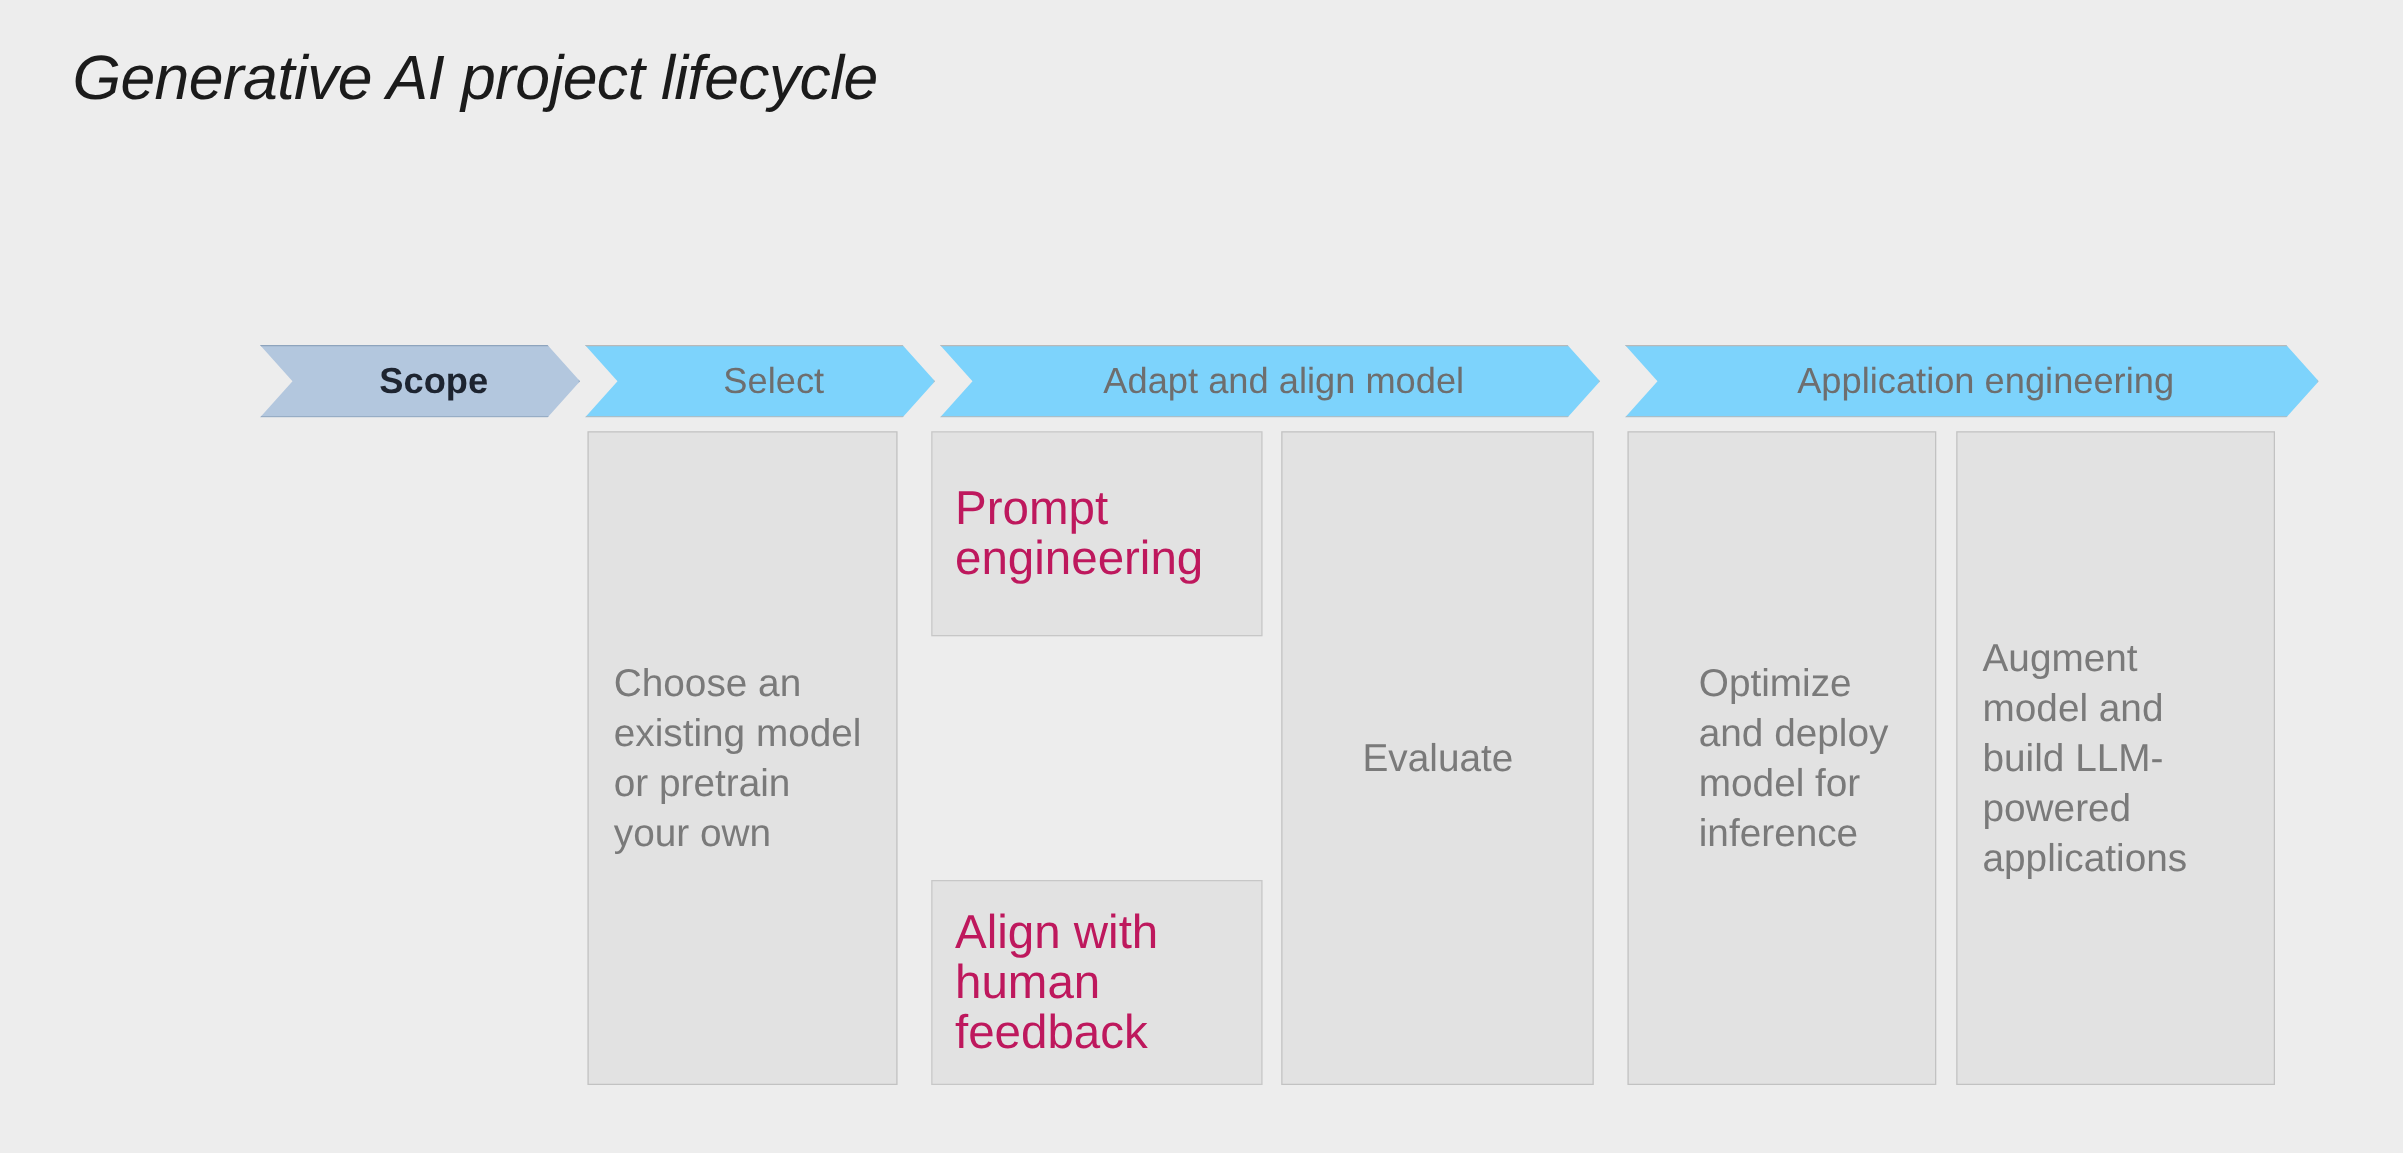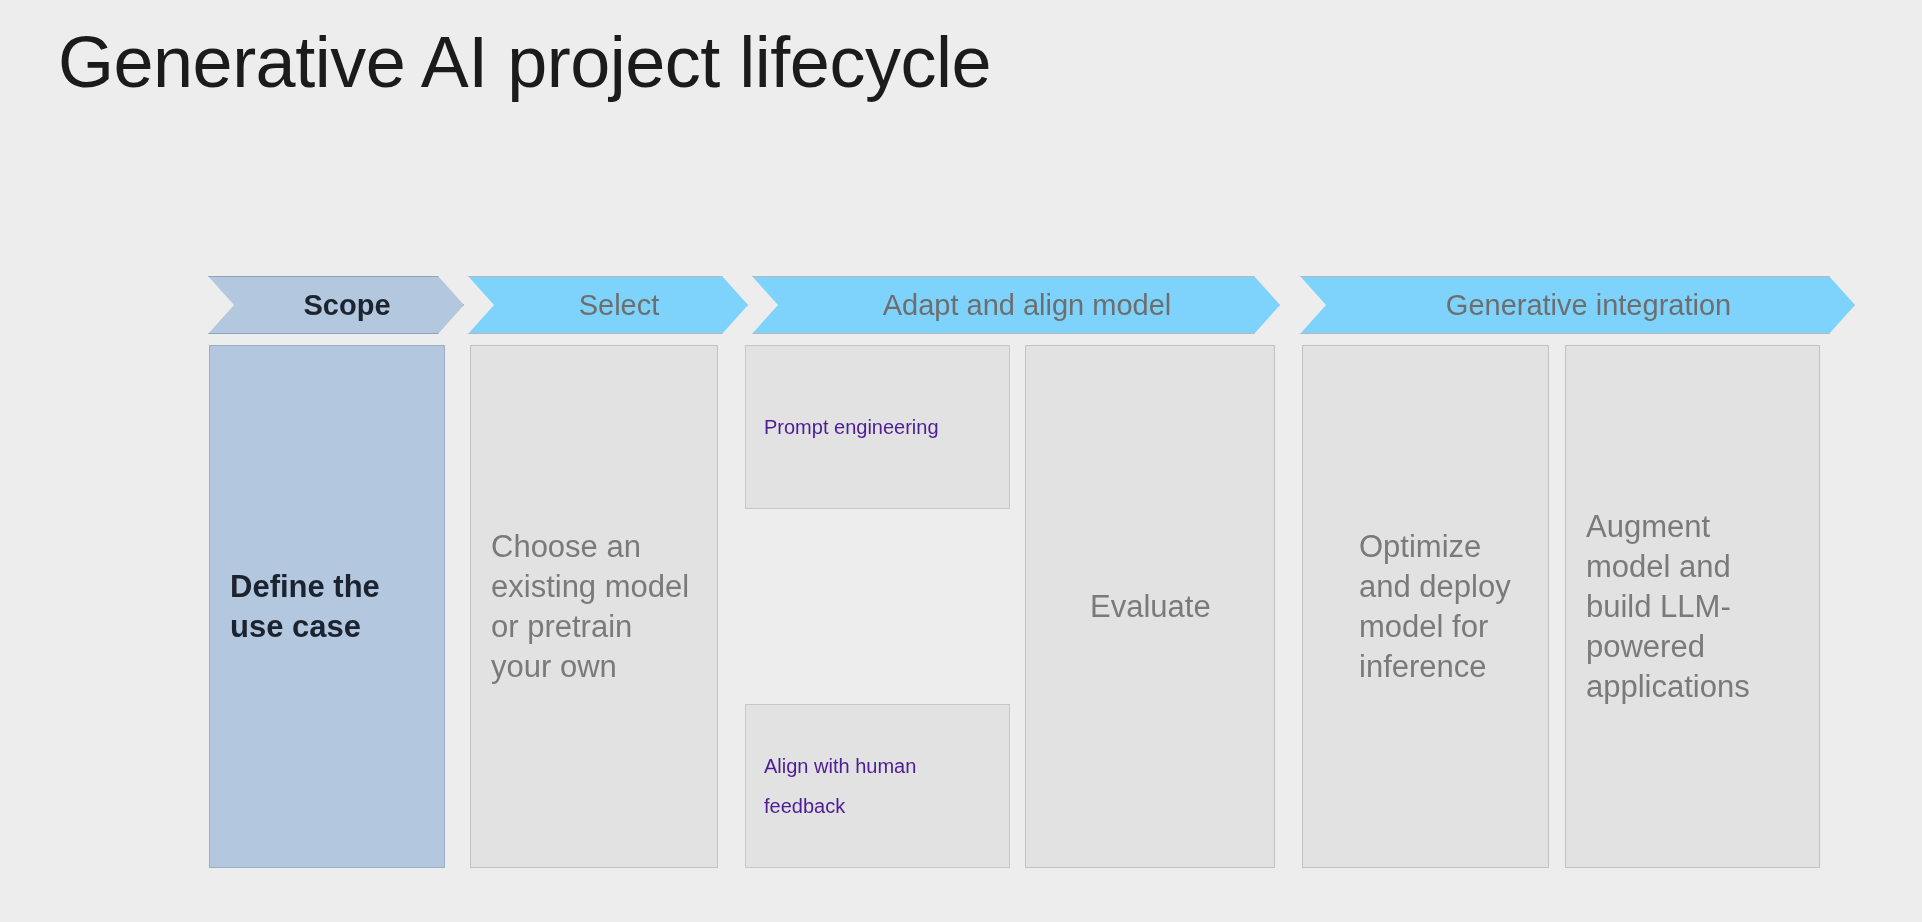--- a/index.html
+++ b/index.html
@@ -21,26 +21,27 @@
     width: 1922px;
     height: 922px;
     background: #ededed;
   }
 
   
   #page-title {
     position: absolute;
     left: 58px;
     top: 24px;
-    font-size: 72px;
+    font-size: 50px;
     line-height: 76px;
     color: #1b1b1b;
     font-weight: 400;
     letter-spacing: -0.5px;
     white-space: nowrap;
+    font-style: italic;
   }
 
   
   #lifecycle {
     position: absolute;
     left: 0;
     top: 0;
     width: 1922px;
     height: 922px;
   }
@@ -110,23 +111,23 @@
   .sub-box {
     box-sizing: border-box;
     background: #e2e2e2;
     border: 1px solid #c7c7c7;
     display: flex;
     align-items: center;
     height: 164px;
   }
   .sub-box .box-text {
     padding: 0 18px;
-    font-size: 20px;
+    font-size: 38px;
     line-height: 40px;
-    color: #4c1d95;
+    color: #be185d;
   }
 
   
   #chev-0 { left: 208px; width: 256px; }
   #chev-1 { left: 468px; width: 280px; }
   #chev-2 { left: 752px; width: 528px; }
   #chev-3 { left: 1300px; width: 555px; }
 
   #box-0  { left: 209px; width: 236px; }
   #box-1  { left: 470px; width: 248px; align-items: center; }
@@ -150,26 +151,23 @@
 
     <div class="chevron" id="chev-1">
       <span class="chev-label">Select</span>
     </div>
 
     <div class="chevron" id="chev-2">
       <span class="chev-label">Adapt and align model</span>
     </div>
 
     <div class="chevron" id="chev-3">
-      <span class="chev-label">Generative integration</span>
+      <span class="chev-label">Application engineering</span>
     </div>
 
-    <div class="stage-box accent" id="box-0">
-      <span class="box-text">Define the use case</span>
-    </div>
 
     <div class="stage-box" id="box-1">
       <span class="box-text">Choose an existing model or pretrain your own</span>
     </div>
 
     <div class="stage-stack" id="stack-2">
       <div class="sub-box">
         <span class="box-text">Prompt engineering</span>
       </div>
       <div class="sub-box">

